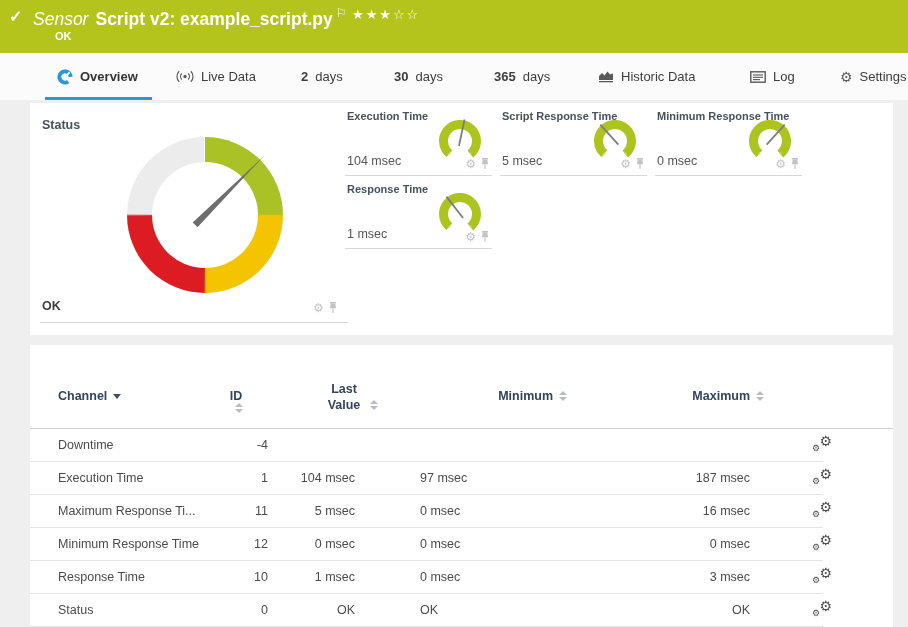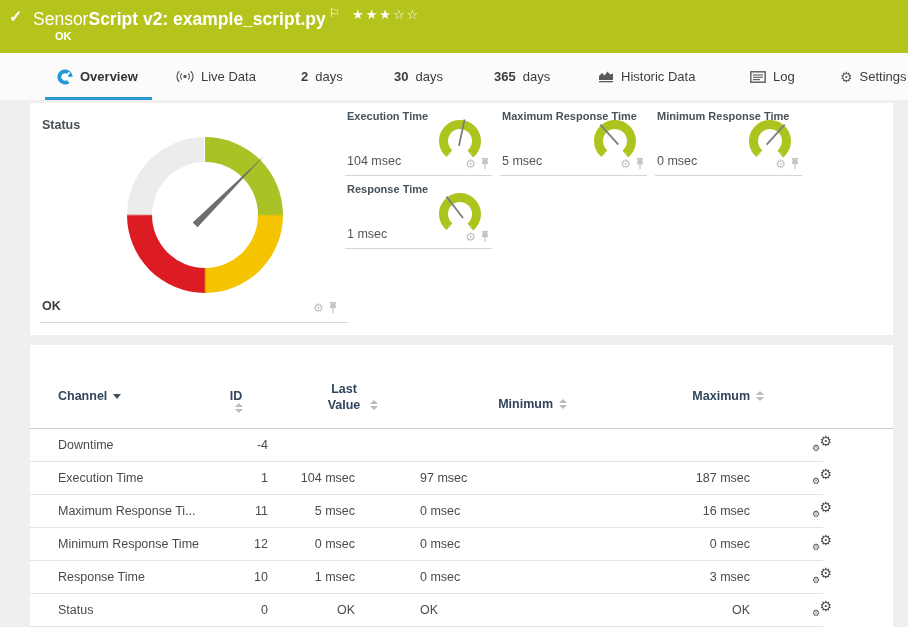--- a/index.html
+++ b/index.html
@@ -7,21 +7,21 @@
   #screen {
     position:relative; width:908px; height:627px; overflow:hidden;
     background:#efefef;
     font-family:"Liberation Sans", sans-serif;
     color:#4b4b4b;
   }
   
   #topbar { position:absolute; left:0; top:0; width:908px; height:53px; background:#b5c41c; color:#fff; }
   #topbar .check { position:absolute; left:9px; top:7px; font-size:16px; font-weight:bold; }
   #topbar .titleline { position:absolute; left:33px; top:6px; font-size:17.5px; white-space:nowrap; }
-  #topbar .kind { font-weight:normal; }
+  #topbar .kind { font-style:italic; font-weight:normal; margin-right:7px; }
   #topbar .sensorname { font-weight:bold; }
   #topbar .flag { font-size:12px; vertical-align:8px; margin-left:3px; }
   #topbar .stars { position:absolute; left:352px; top:7px; font-size:13px; letter-spacing:2px; }
   #topbar .okbadge { position:absolute; left:55px; top:30px; font-size:11px; font-weight:bold; }
   
   #tabbar { position:absolute; left:0; top:53px; width:908px; height:47px; background:#fbfbfb; }
   .tab { position:absolute; top:0; height:47px; display:flex; align-items:center; gap:7px;
          font-size:13px; color:#3d3d3d; white-space:nowrap; cursor:pointer; }
   .tab .num { font-weight:bold; }
   .tab.active { font-weight:bold; color:#333; }
@@ -58,21 +58,21 @@
   #mini-1 { left:470px; top:7px; }
   #mini-2 { left:625px; top:7px; }
   #mini-3 { left:315px; top:80px; }
   
   .th { position:absolute; display:flex; align-items:center; font-size:12.5px; font-weight:bold;
         color:#32455c; cursor:pointer; }
   #th-channel { left:28px; top:44px; }
   #th-id { left:140px; top:44px; width:132px; justify-content:flex-end;flex-direction:column; }
   #th-last { left:286px; top:36px; width:56px; display:block; text-align:center; line-height:16px; }
   #th-last .sort-dual { position:absolute; right:-6px; bottom:3px; }
-  #th-min { left:390px; top:52px; width:147px; justify-content:flex-end; }
+  #th-min { left:390px; top:44px; width:147px; justify-content:flex-end; }
   #th-max { left:590px; top:44px; width:144px; justify-content:flex-end; }
   .sort-down-solid { width:0; height:0; border-left:4.5px solid transparent; border-right:4.5px solid transparent;
         border-top:5px solid #3f4f5e; margin-left:6px; }
   .sort-dual { display:inline-flex; flex-direction:column; gap:2px; margin-left:6px; }
   .sort-dual i { display:block; width:0; height:0; border-left:4px solid transparent; border-right:4px solid transparent; }
   .sort-dual .up { border-bottom:4.5px solid #b7bdc3; }
   .sort-dual .dn { border-top:4.5px solid #b7bdc3; }
   #table-header-rule { position:absolute; left:0; top:83px; width:863px; height:1px; background:#cfcfcf; }
   #rows { position:absolute; left:0; top:84px; width:793px; }
   .trow { position:relative; height:33px; border-bottom:1px solid #e4e4e4; font-size:12.5px; color:#4b4b4b; }
@@ -200,21 +200,21 @@
           <g fill="#c3c3c3">
               <rect x="2" y="0" width="6" height="1.6"></rect>
               <path d="M2.8 1.6 h4.4 l0.9 4.6 h-6.2 z"></path>
               <rect x="4.4" y="6.4" width="1.2" height="4.6"></rect>
             </g>
         </svg>
       </div>
     </div>
 
     <div class="mini" id="mini-1">
-      <div class="panel-title">Maximum Response Time</div>
+      <div class="panel-title">Script Response Time</div>
       <svg class="gauge" width="56" height="50" viewBox="0 0 56 50">
         <circle cx="30" cy="25" r="16.5" fill="none" stroke="#adc41f" stroke-width="9" stroke-dasharray="80.6 23.1" transform="rotate(130 30 25)"></circle>
         <circle cx="40.6" cy="37.6" r="1.1" fill="#cdd98a"></circle>
           <circle cx="19.4" cy="37.6" r="1.1" fill="#cdd98a"></circle>
         <g transform="rotate(-42 30 25)">
             <line x1="30" y1="30" x2="30" y2="3" stroke="#7d7d7d" stroke-width="1.8"></line>
           </g>
       </svg>
       <div class="value">5 msec</div>
       <div class="panel-icons">

